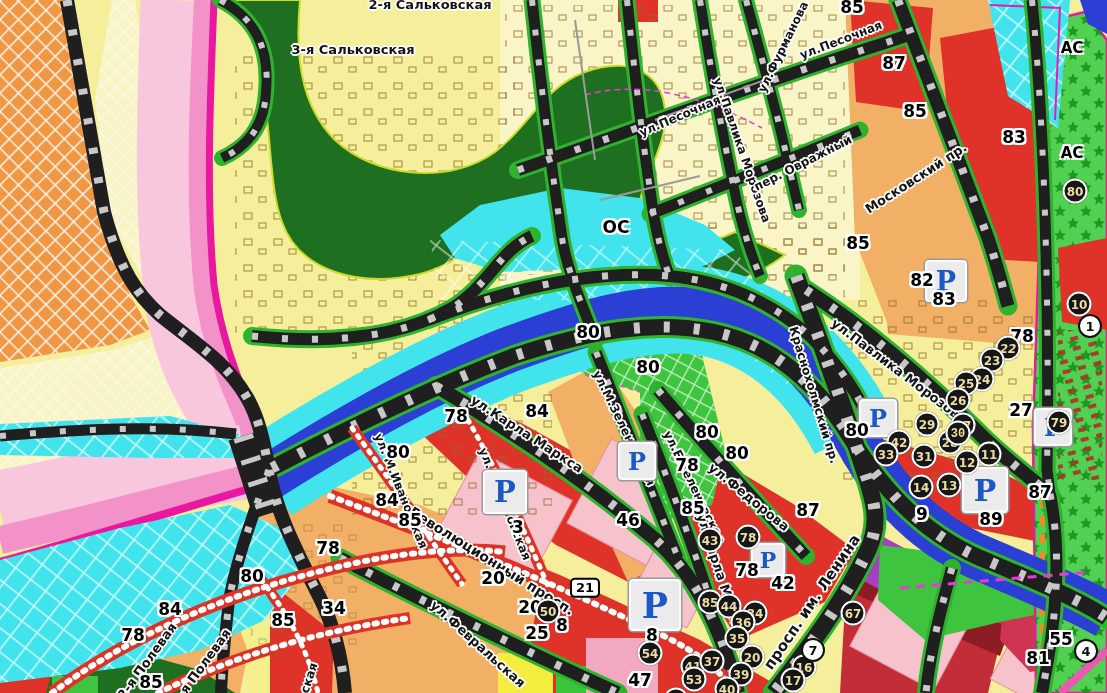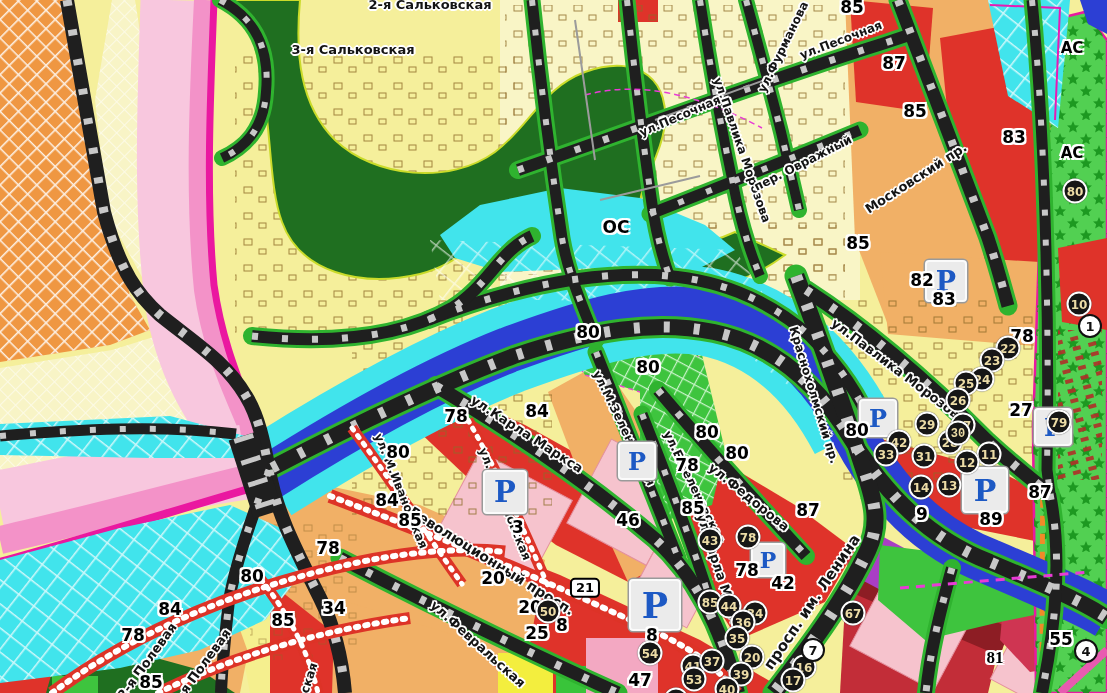--- a/index.html
+++ b/index.html
@@ -349,21 +349,21 @@
       <div class="plot" style="left: 687px; top: 465px; transform: translate(-50%, -50%);">78</div>
       <div class="plot" style="left: 808px; top: 510px; transform: translate(-50%, -50%);">87</div>
       <div class="plot" style="left: 783px; top: 583px; transform: translate(-50%, -50%);">42</div>
       <div class="plot" style="left: 747px; top: 570px; transform: translate(-50%, -50%);">78</div>
       <div class="plot" style="left: 652px; top: 635px; transform: translate(-50%, -50%);">8</div>
       <div class="plot" style="left: 640px; top: 680px; transform: translate(-50%, -50%);">47</div>
       <div class="plot" style="left: 334px; top: 608px; transform: translate(-50%, -50%);">34</div>
       <div class="plot" style="left: 922px; top: 514px; transform: translate(-50%, -50%);">9</div>
       <div class="plot" style="left: 991px; top: 519px; transform: translate(-50%, -50%);">89</div>
       <div class="plot" style="left: 1040px; top: 492px; transform: translate(-50%, -50%);">87</div>
-      <div class="plot" style="left: 995px; top: 658px; transform: translate(-50%, -50%); font-family: Liberation Serif, serif;">81</div>
+      <div class="plot" style="left: 1038px; top: 658px; transform: translate(-50%, -50%);">81</div>
       <div class="plot" style="left: 1061px; top: 639px; transform: translate(-50%, -50%);">55</div>
       <div class="plot" style="left: 252px; top: 576px; transform: translate(-50%, -50%);">80</div>
       <div class="plot" style="left: 170px; top: 609px; transform: translate(-50%, -50%);">84</div>
       <div class="plot" style="left: 133px; top: 635px; transform: translate(-50%, -50%);">78</div>
       <div class="plot" style="left: 151px; top: 682px; transform: translate(-50%, -50%);">85</div>
       <div class="plot" style="left: 283px; top: 620px; transform: translate(-50%, -50%);">85</div>
       <div class="shield" style="left: 585px; top: 588px; transform: translate(-50%, -50%);">21</div>
       <div class="acode" style="left: 616px; top: 227px; font-size: 17px; transform: translate(-50%, -50%);">ОС</div>
       <div class="acode" style="left: 1072px; top: 48px; font-size: 15px; transform: translate(-50%, -50%);">АС</div>
       <div class="acode" style="left: 1072px; top: 153px; font-size: 15px; transform: translate(-50%, -50%);">АС</div>

